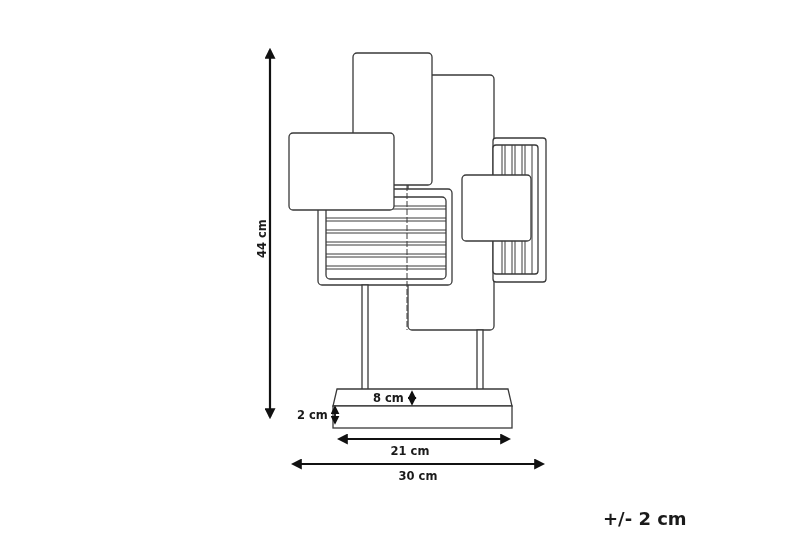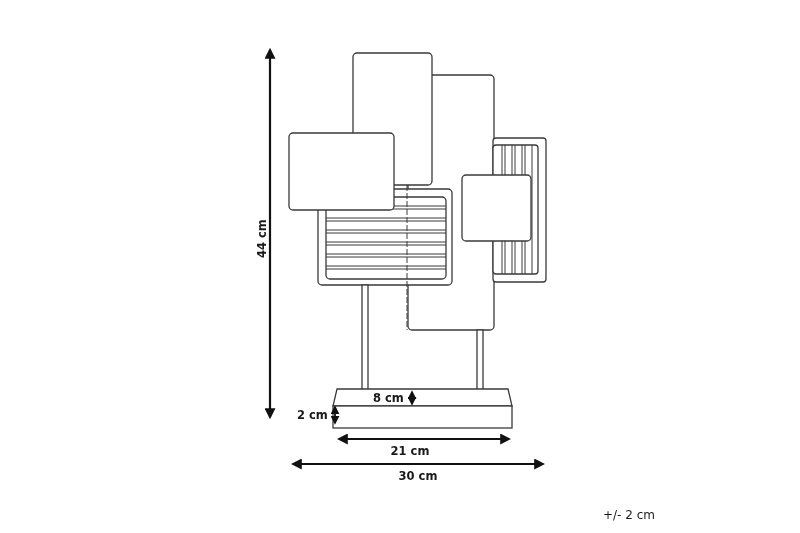--- a/index.html
+++ b/index.html
@@ -1,19 +1,19 @@
 <!DOCTYPE html>
 <html><head>
   <meta charset="utf-8">
   <style>
     html, body { margin: 0; padding: 0; background: #ffffff; }
     body { width: 800px; height: 533px; position: relative; overflow: hidden; font-family: "DejaVu Sans", sans-serif; }
     #diagram { position: absolute; left: 0; top: 0; }
     .lbl { font-family: "DejaVu Sans", sans-serif; font-weight: bold; font-size: 11.5px; fill: #1a1a1a; }
-    .note { position: absolute; left: 603px; top: 508px; font-family: "DejaVu Sans", sans-serif; font-weight: normal; font-size: 12px; color: #1a1a1a; }
+    .note { position: absolute; left: 603px; top: 508px; font-family: "DejaVu Sans", sans-serif; font-weight: bold; font-size: 18px; color: #1a1a1a; }
   </style>
 </head>
 <body>
 
 <svg id="diagram" width="800" height="533" viewBox="0 0 800 533" xmlns="http://www.w3.org/2000/svg">
   <defs>
     <marker id="ah" viewBox="0 0 10 10" refX="8" refY="5" markerWidth="5" markerHeight="5" orient="auto-start-reverse">
       <path d="M0,0 L10,5 L0,10 z" fill="#111"></path>
     </marker>
   </defs>

